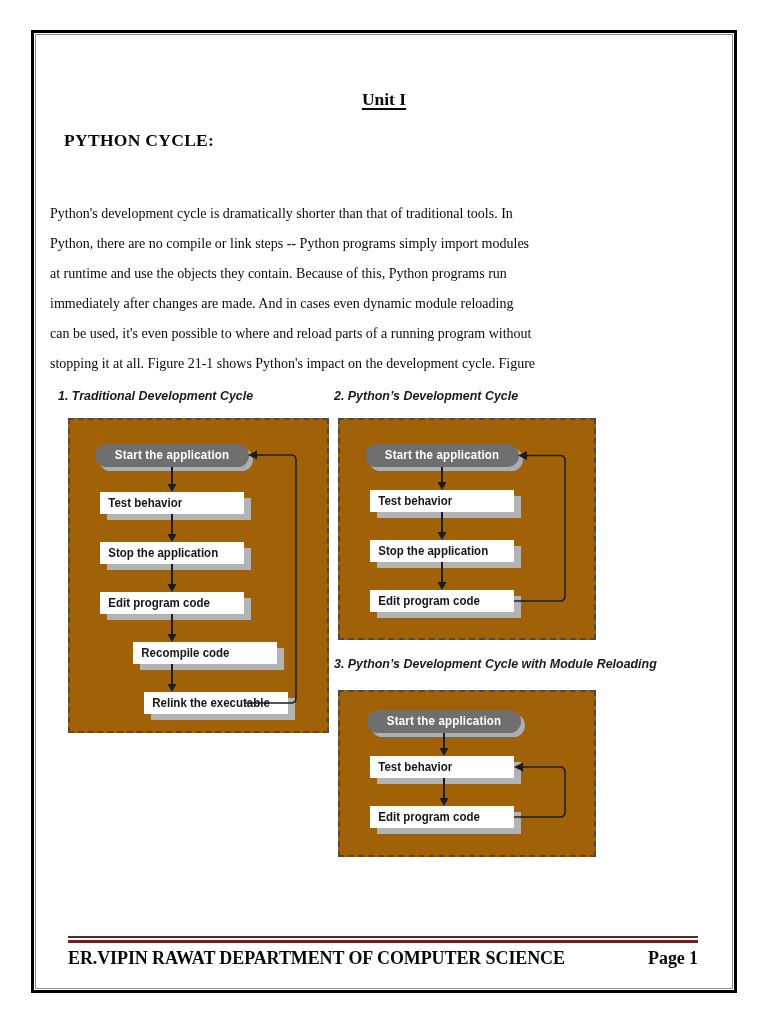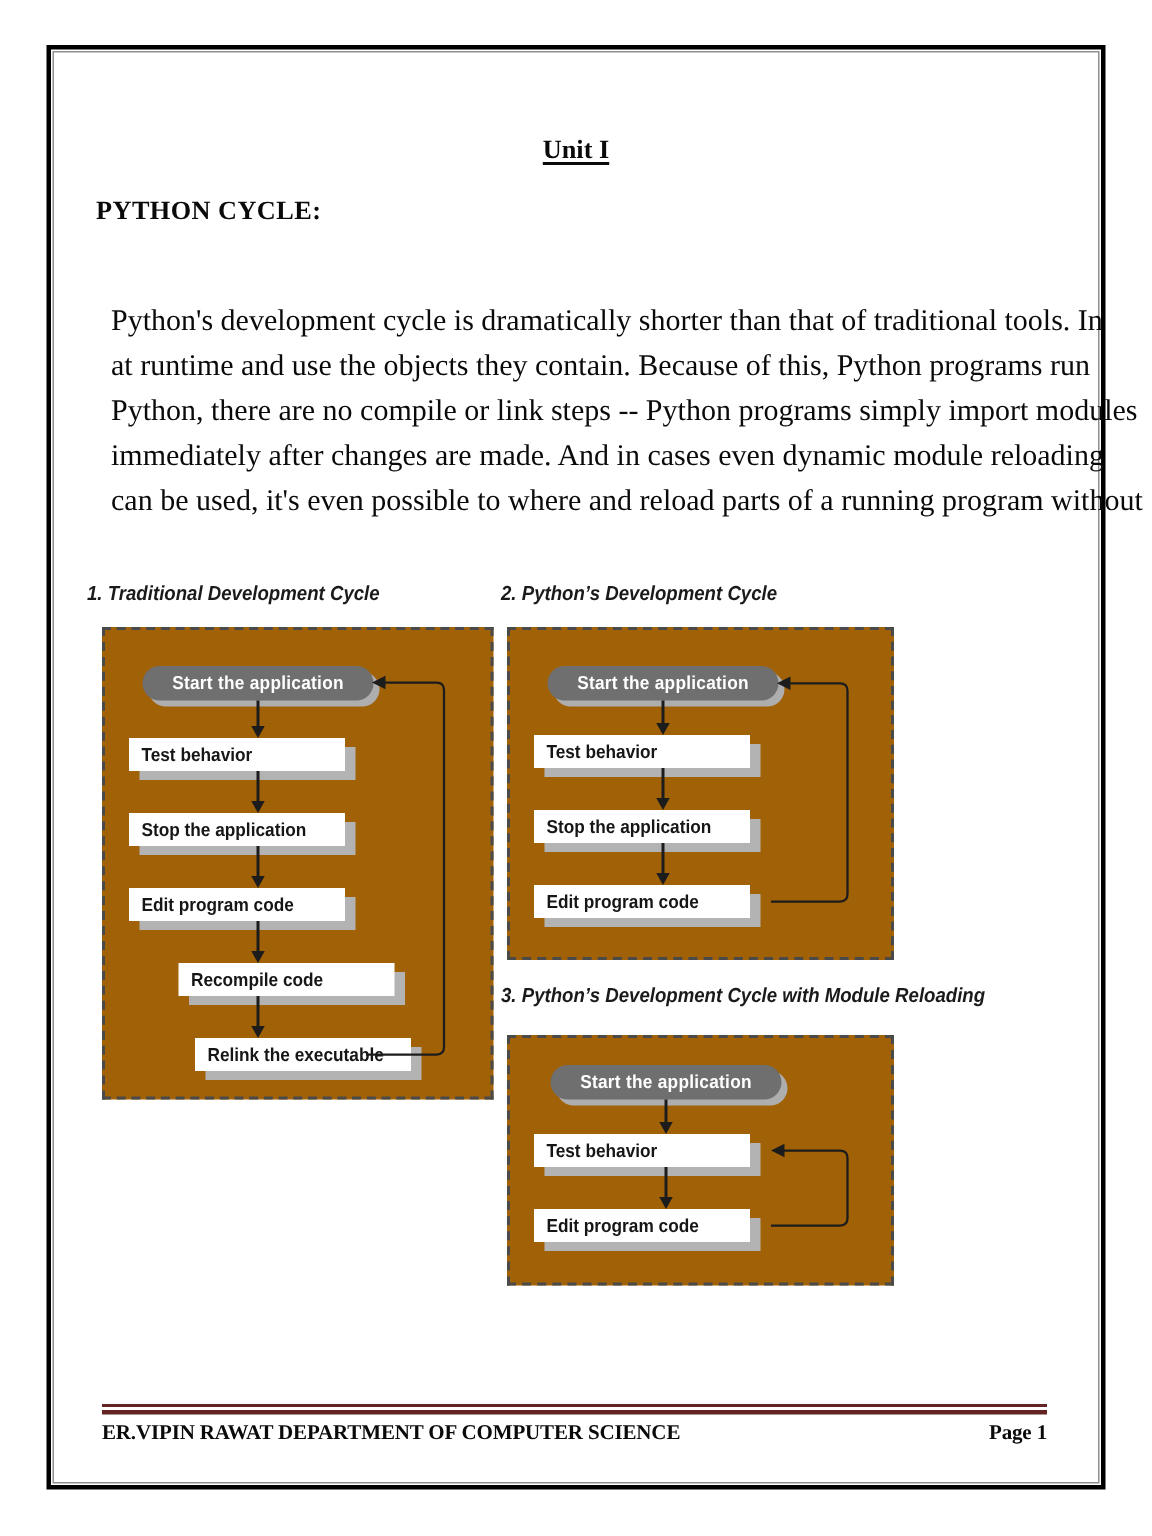--- a/index.html
+++ b/index.html
@@ -20,21 +20,21 @@
 
   .doc-title {
     position: absolute; top: 56px; left: 0; width: 100%; margin: 0;
     text-align: center; font-size: 17.5px; font-weight: bold;
     text-decoration: underline; text-decoration-thickness: 1.5px; text-underline-offset: 3px;
   }
   .section-heading {
     position: absolute; top: 97px; left: 30px; margin: 0;
     font-size: 17.5px; font-weight: bold; letter-spacing: 0.3px;
   }
-  .paragraph { position: absolute; top: 166px; left: 40px; width: 648px; font-size: 20px; }
+  .paragraph { position: absolute; top: 166px; left: 16px; width: 648px; font-size: 14px; }
   .pline { height: 30px; line-height: 30px; white-space: nowrap; }
 
   .figure { position: absolute; top: 355px; left: 0; width: 694px; height: 472px; }
   .dg-title {
     position: absolute; margin: 0; font-family: "Liberation Sans", sans-serif;
     font-weight: bold; font-style: italic; font-size: 13.5px; color: #1a1a1a;
     transform: scaleX(0.92); transform-origin: left top; white-space: nowrap;
   }
   .t1 { left: 24px; top: 0; }
   .t2 { left: 300px; top: 0; }
@@ -53,21 +53,21 @@
   }
   .p1 .pill, .p2 .pill { left: 25px; top: 24px; }
   .p3 .pill { left: 27px; top: 18px; }
   .pill span {
     display: block; text-align: center; line-height: 23px; color: #ffffff;
     font-family: "Liberation Sans", sans-serif; font-weight: bold; font-size: 12.5px;
     transform: scaleX(0.92); letter-spacing: 0.2px; white-space: nowrap;
   }
 
   .node {
-    position: absolute; left: 16px; width: 144px; height: 22px;
+    position: absolute; left: 30px; width: 144px; height: 22px;
     background: #ffffff; box-shadow: 7px 6px 0 #b3b3b3;
   }
   .node span {
     display: block; line-height: 22px; padding-left: 9px; color: #161616;
     font-family: "Liberation Sans", sans-serif; font-weight: bold; font-size: 12.5px;
     transform: scaleX(0.92); transform-origin: left center; white-space: nowrap;
   }
   .p1 .n0 { top: 72px; }  .p1 .n1 { top: 122px; } .p1 .n2 { top: 172px; }
   .p1 .n3 { top: 222px; margin-left: 33px; } .p1 .n4 { top: 272px; margin-left: 44px; }
   .p2 .n0 { top: 70px; }  .p2 .n1 { top: 120px; } .p2 .n2 { top: 170px; }
@@ -75,40 +75,41 @@
 
   .overlay { position: absolute; left: 0; top: 0; width: 100%; height: 100%; pointer-events: none; }
   .overlay line, .overlay path { stroke: #1c1c1c; fill: none; }
   .overlay polygon { fill: #1c1c1c; stroke: none; }
 
   .footer { position: absolute; left: 34px; top: 903px; width: 630px; }
   .rule-top { border-top: 2px solid #632423; }
   .rule-bottom { margin-top: 2px; height: 3px; background: #632423; }
   .footer-row {
     margin-top: 5px; display: flex; justify-content: space-between;
-    font-weight: bold; font-size: 14px; letter-spacing: -0.1px;
+    font-weight: bold; font-size: 18px; letter-spacing: -0.1px;
   }
 </style>
 </head>
 <body>
 
 <div class="canvas">
   <div class="page">
     <div class="page-inner"></div>
     <div class="content">
 
       <h1 class="doc-title">Unit I</h1>
       <h2 class="section-heading">PYTHON CYCLE:</h2>
 
       <div class="paragraph">
         <div class="pline">Python's development cycle is dramatically shorter than that of traditional tools. In</div>
+        <div class="pline">Python, there are no compile or link steps -- Python programs simply import modules</div>
         <div class="pline">at runtime and use the objects they contain. Because of this, Python programs run</div>
-        <div class="pline">Python, there are no compile or link steps -- Python programs simply import modules</div>
         <div class="pline">immediately after changes are made. And in cases even dynamic module reloading</div>
         <div class="pline">can be used, it's even possible to where and reload parts of a running program without</div>
+        <div class="pline">stopping it at all. Figure 21-1 shows Python's impact on the development cycle. Figure</div>
       </div>
 
       <div class="figure">
 
         <p class="dg-title t1">1. Traditional Development Cycle</p>
         <div class="panel p1">
           <div class="pill">
             <span>Start the application</span>
           </div>
           <div class="node n0">

